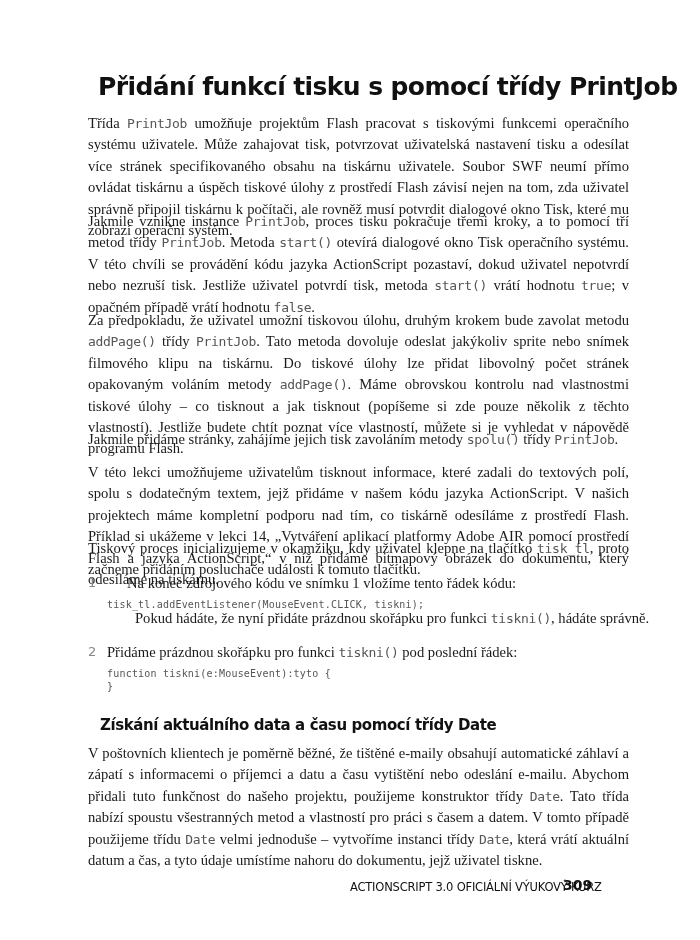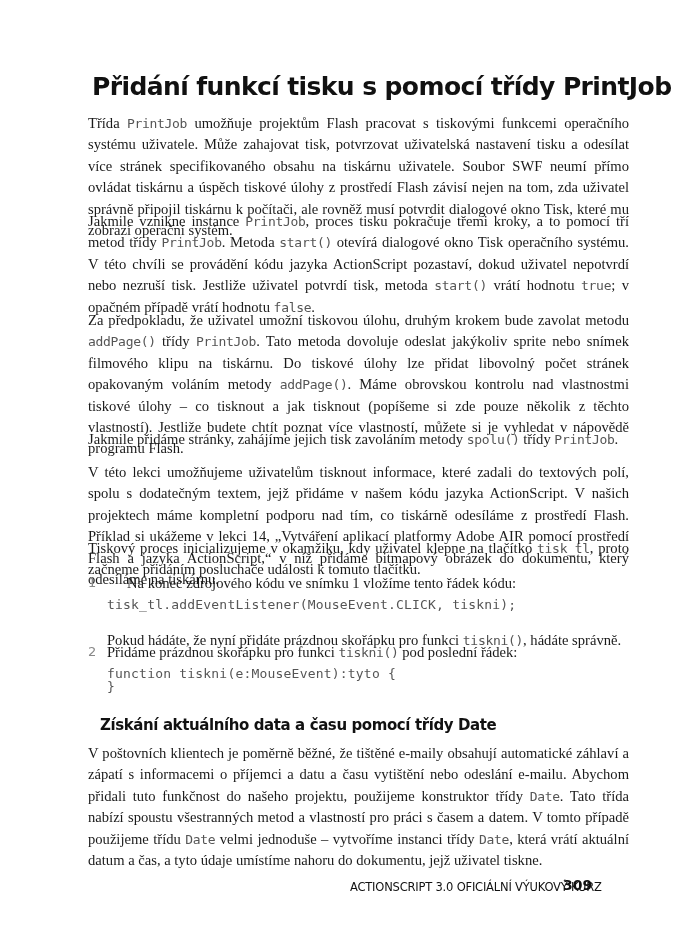--- a/index.html
+++ b/index.html
@@ -1,46 +1,46 @@
 <!DOCTYPE html>
 <html><head>
 <meta charset="utf-8">
 <style>
   html, body { margin:0; padding:0; background:#ffffff; }
   body { width:700px; height:940px; position:relative; overflow:hidden; color:#1a1a1a; }
   .page { position:absolute; left:88px; top:0; width:541px; }
-  h1 { font-family:"DejaVu Sans", sans-serif; font-weight:bold; font-size:25px; letter-spacing:-0.6px; margin:0; position:absolute; top:72px; left:4px; width:560px; white-space:nowrap; color:#111; }
+  h1 { font-family:"DejaVu Sans", sans-serif; font-weight:bold; font-size:25px; letter-spacing:-0.6px; margin:0; position:absolute; top:72px; left:10px; width:560px; white-space:nowrap; color:#111; }
   h2 { font-family:"DejaVu Sans", sans-serif; font-weight:bold; font-size:15px; letter-spacing:-0.4px; margin:0; position:absolute; left:12px; white-space:nowrap; color:#111; }
   p { font-family:"Liberation Serif", serif; font-size:14.6px; line-height:21.4px; margin:0; text-align:justify; position:absolute; left:0; width:541px; }
   code { font-family:"DejaVu Sans Mono", monospace; font-size:13px; color:#555; letter-spacing:-0.3px; }
   .step { position:absolute; left:0; width:541px; }
   .step-num { position:absolute; left:0; top:0; font-family:"DejaVu Sans", sans-serif; font-size:13px; color:#888; }
   .step-text { position:absolute; left:19px; font-family:"Liberation Serif", serif; font-size:14.6px; line-height:21px; white-space:nowrap; }
-  .codeblock { position:absolute; left:19px; font-family:"DejaVu Sans Mono", monospace; font-size:13px; color:#555; white-space:pre; line-height:13px; letter-spacing:0.2px; }
+  .codeblock { position:absolute; left:19px; font-family:"DejaVu Sans Mono", monospace; font-size:10px; color:#555; white-space:pre; line-height:13px; letter-spacing:0.2px; }
   .footer-title { position:absolute; left:350px; top:880px; font-family:"DejaVu Sans", sans-serif; font-size:11.5px; color:#111; letter-spacing:-0.2px; white-space:nowrap; }
   .footer-page { position:absolute; left:563px; top:877px; font-family:"DejaVu Sans", sans-serif; font-weight:bold; font-size:14px; color:#111; }
 </style>
 </head>
 <body>
 
 <div class="page">
   <h1>Přidání funkcí tisku s pomocí třídy PrintJob</h1>
 
   <p style="top:113px;">Třída <code>PrintJob</code> umožňuje projektům Flash pracovat s tiskovými funkcemi operačního systému uživatele. Může zahajovat tisk, potvrzovat uživatelská nastavení tisku a odesílat více stránek specifikovaného obsahu na tiskárnu uživatele. Soubor SWF neumí přímo ovládat tiskárnu a úspěch tiskové úlohy z prostředí Flash závisí nejen na tom, zda uživatel správně připojil tiskárnu k počítači, ale rovněž musí potvrdit dialogové okno Tisk, které mu zobrazí operační systém.</p>
   <p style="top:211px;">Jakmile vznikne instance <code>PrintJob</code>, proces tisku pokračuje třemi kroky, a to pomocí tří metod třídy <code>PrintJob</code>. Metoda <code>start()</code> otevírá dialogové okno Tisk operačního systému. V této chvíli se provádění kódu jazyka ActionScript pozastaví, dokud uživatel nepotvrdí nebo nezruší tisk. Jestliže uživatel potvrdí tisk, metoda <code>start()</code> vrátí hodnotu <code>true</code>; v opačném případě vrátí hodnotu <code>false</code>.</p>
   <p style="top:310px;">Za předpokladu, že uživatel umožní tiskovou úlohu, druhým krokem bude zavolat metodu <code>addPage()</code> třídy <code>PrintJob</code>. Tato metoda dovoluje odeslat jakýkoliv sprite nebo snímek filmového klipu na tiskárnu. Do tiskové úlohy lze přidat libovolný počet stránek opakovaným voláním metody <code>addPage()</code>. Máme obrovskou kontrolu nad vlastnostmi tiskové úlohy – co tisknout a jak tisknout (popíšeme si zde pouze několik z těchto vlastností). Jestliže budete chtít poznat více vlastností, můžete si je vyhledat v nápovědě programu Flash.</p>
   <p style="top:429px;">Jakmile přidáme stránky, zahájíme jejich tisk zavoláním metody <code>spolu()</code> třídy <code>PrintJob</code>.</p>
   <p style="top:462px;">V této lekci umožňujeme uživatelům tisknout informace, které zadali do textových polí, spolu s dodatečným textem, jejž přidáme v našem kódu jazyka ActionScript. V našich projektech máme kompletní podporu nad tím, co tiskárně odesíláme z prostředí Flash. Příklad si ukážeme v lekci 14, „Vytváření aplikací platformy Adobe AIR pomocí prostředí Flash a jazyka ActionScript,“ v níž přidáme bitmapový obrázek do dokumentu, který odesíláme na tiskárnu.</p>
   <p style="top:538px;">Tiskový proces inicializujeme v okamžiku, kdy uživatel klepne na tlačítko <code>tisk_tl</code>, proto začneme přidáním posluchače události k tomuto tlačítku.</p>
 
   <div class="step" style="top:573px;">
     <span class="step-num" style="top:2px;">1</span>
     <span class="step-text" style="top:0;margin-left:20px;">Na konec zdrojového kódu ve snímku 1 vložíme tento řádek kódu:</span>
     <div class="codeblock" style="top:25px;">tisk_tl.addEventListener(MouseEvent.CLICK, tiskni);</div>
-    <span class="step-text" style="top:57px;">Pokud hádáte, že nyní přidáte prázdnou skořápku pro funkci <code>tiskni()</code>, hádáte správně.</span>
+    <span class="step-text" style="top:35px;margin-left:28px;">Pokud hádáte, že nyní přidáte prázdnou skořápku pro funkci <code>tiskni()</code>, hádáte správně.</span>
   </div>
 
   <div class="step" style="top:642px;">
     <span class="step-num" style="top:2px;">2</span>
     <span class="step-text" style="top:0;">Přidáme prázdnou skořápku pro funkci <code>tiskni()</code> pod poslední řádek:</span>
     <div class="codeblock" style="top:25px;">function tiskni(e:MouseEvent):tyto {
 }</div>
   </div>
 
   <h2 style="top:716px;">Získání aktuálního data a času pomocí třídy Date</h2>

